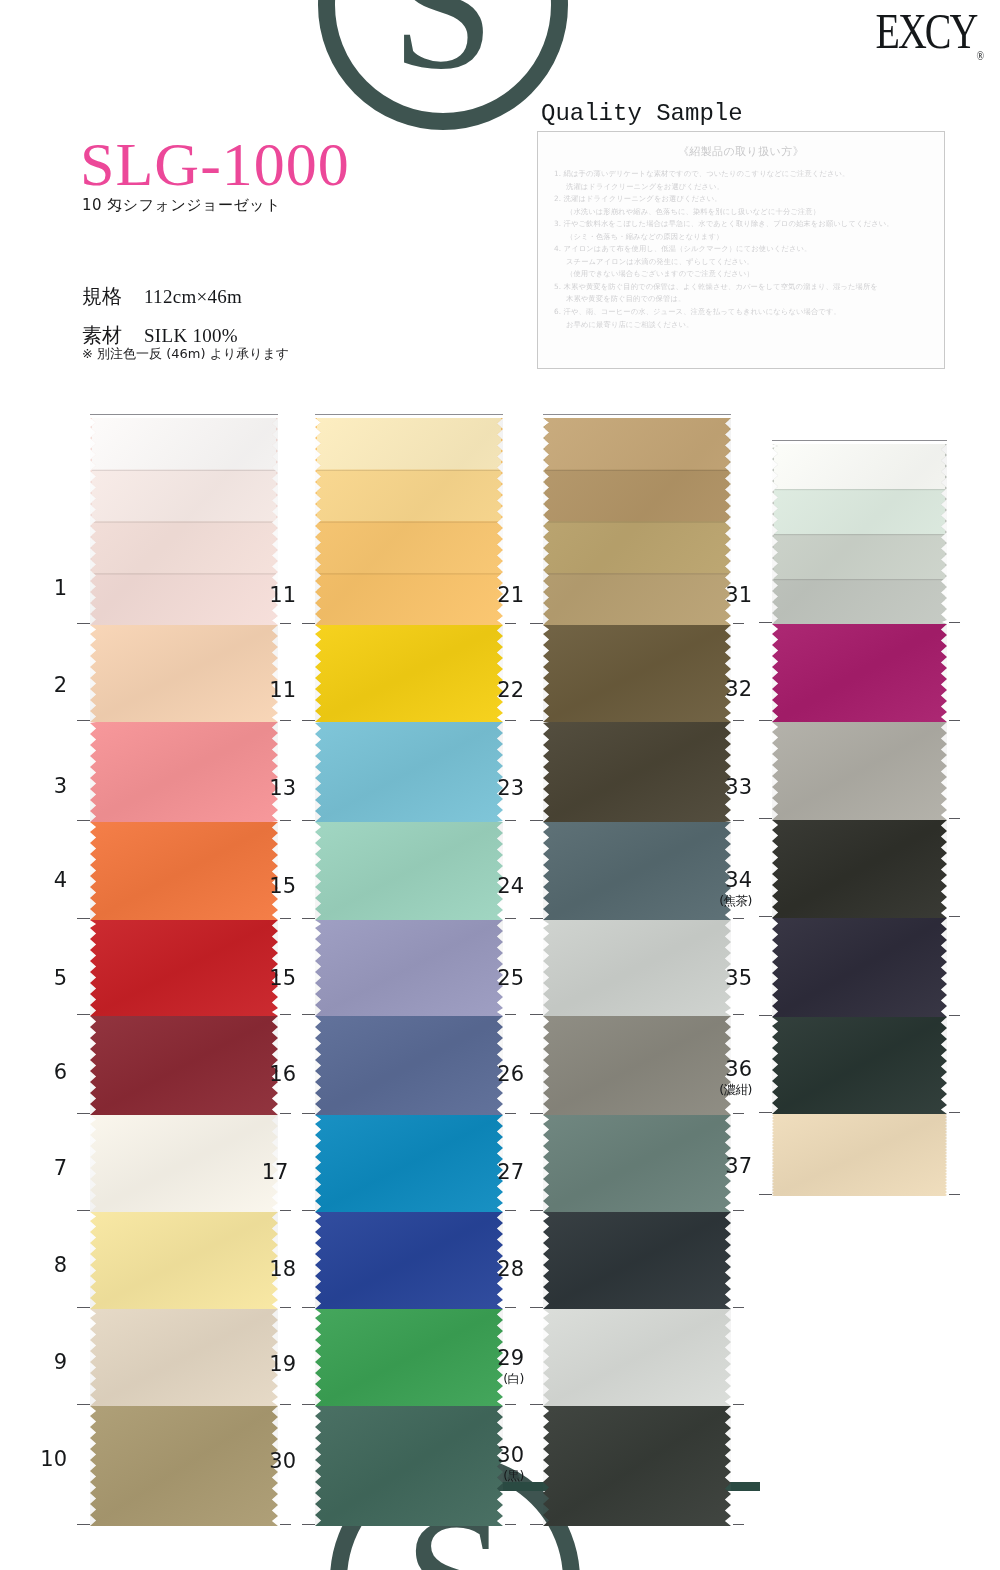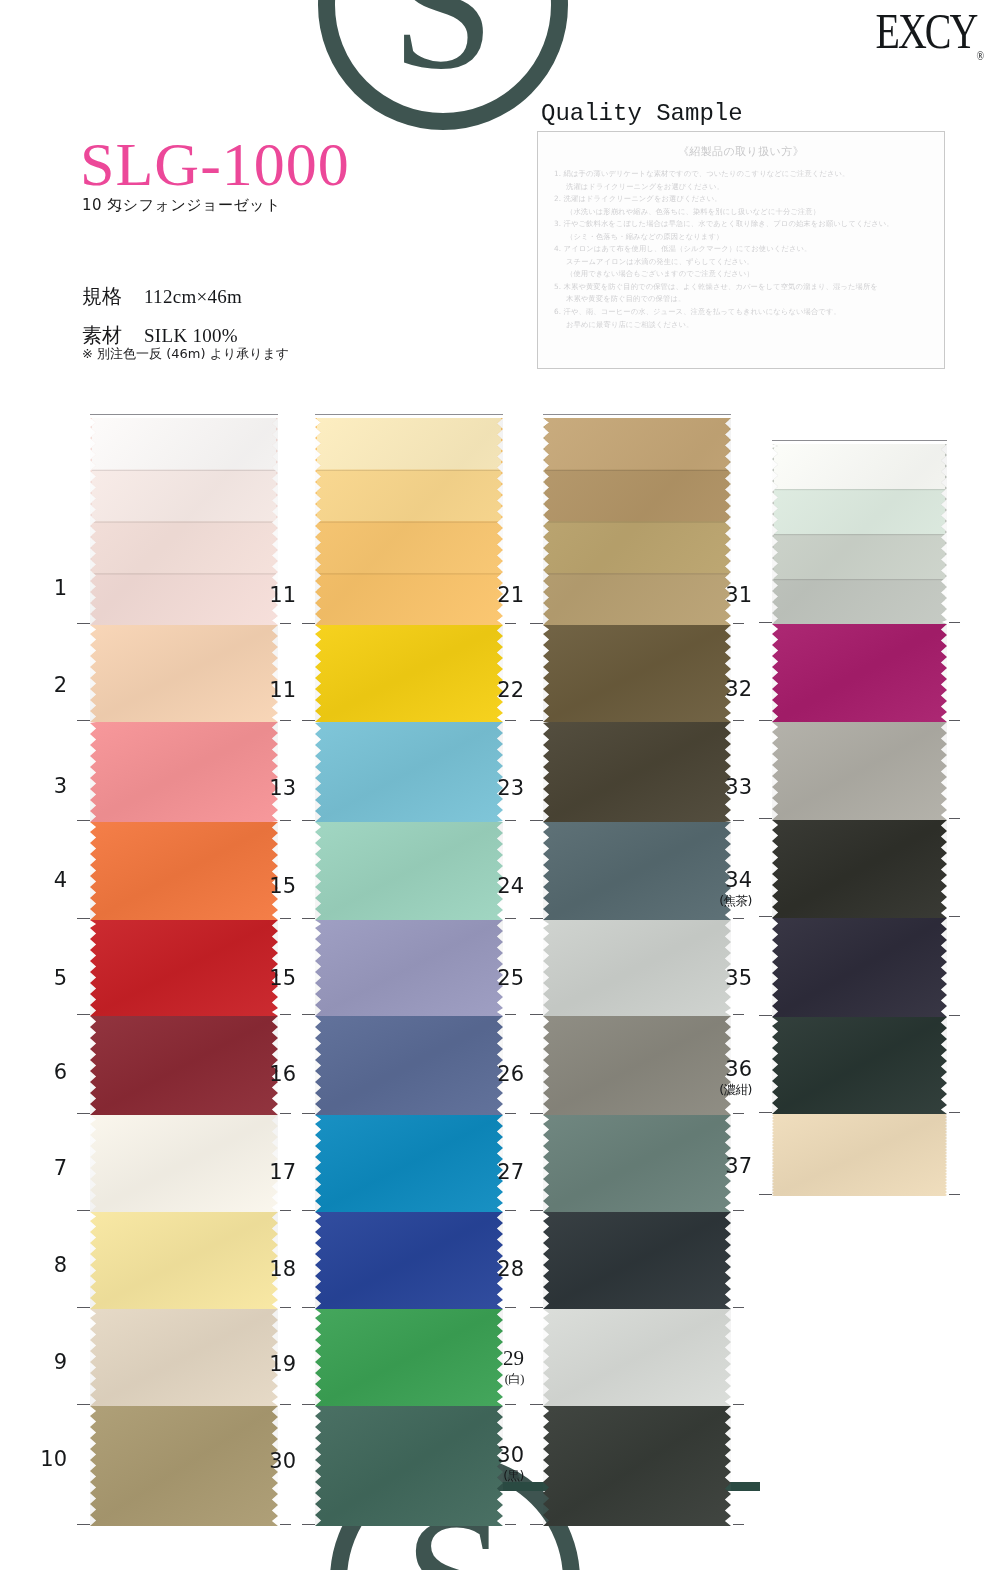--- a/index.html
+++ b/index.html
@@ -378,21 +378,21 @@
       </div>
       <div class="col-num" style="left: 254px; top: 1064px; width: 42px;"><span>16</span></div>
       <div class="tick" style="left: 302px; top: 1113px;"></div>
       <div class="tick right" style="left: 505px; top: 1113px;"></div>
       <div class="swatch" style="left: 315px; top: 1115px; width: 188px; height: 97px;">
         <svg width="188" height="97" viewBox="0 0 188 97" style="display: block;">
           <path d="M0.0,0.0 L188.0,0.0 L181.9,5.5 L188.0,11.0 L181.9,16.5 L188.0,22.0 L181.9,27.5 L188.0,33.0 L181.9,38.5 L188.0,44.0 L181.9,49.5 L188.0,55.0 L181.9,60.5 L188.0,66.0 L181.9,71.5 L188.0,77.0 L181.9,82.5 L188.0,88.0 L181.9,92.5 L188.0,97.0 L188.0,97.0 L0.0,97.0 L6.1,91.5 L0.0,86.0 L6.1,80.5 L0.0,75.0 L6.1,69.5 L0.0,64.0 L6.1,58.5 L0.0,53.0 L6.1,47.5 L0.0,42.0 L6.1,36.5 L0.0,31.0 L6.1,25.5 L0.0,20.0 L6.1,14.5 L0.0,9.0 L6.1,4.5 L0.0,0.0 Z" fill="#0d8bc0"></path>
           <rect x="0" y="0" width="188" height="97" fill="url(#noiseGrad)" opacity="0.05"></rect>
         </svg>
       </div>
-      <div class="col-num" style="left: 254px; top: 1162px; width: 42px;"><span>17</span></div>
+      <div class="col-num" style="left: 254px; top: 1162px; width: 42px; text-align: center;"><span>17</span></div>
       <div class="tick" style="left: 302px; top: 1210px;"></div>
       <div class="tick right" style="left: 505px; top: 1210px;"></div>
       <div class="swatch" style="left: 315px; top: 1212px; width: 188px; height: 97px;">
         <svg width="188" height="97" viewBox="0 0 188 97" style="display: block;">
           <path d="M0.0,0.0 L188.0,0.0 L181.9,5.5 L188.0,11.0 L181.9,16.5 L188.0,22.0 L181.9,27.5 L188.0,33.0 L181.9,38.5 L188.0,44.0 L181.9,49.5 L188.0,55.0 L181.9,60.5 L188.0,66.0 L181.9,71.5 L188.0,77.0 L181.9,82.5 L188.0,88.0 L181.9,92.5 L188.0,97.0 L188.0,97.0 L0.0,97.0 L6.1,91.5 L0.0,86.0 L6.1,80.5 L0.0,75.0 L6.1,69.5 L0.0,64.0 L6.1,58.5 L0.0,53.0 L6.1,47.5 L0.0,42.0 L6.1,36.5 L0.0,31.0 L6.1,25.5 L0.0,20.0 L6.1,14.5 L0.0,9.0 L6.1,4.5 L0.0,0.0 Z" fill="#27449a"></path>
           <rect x="0" y="0" width="188" height="97" fill="url(#noiseGrad)" opacity="0.05"></rect>
         </svg>
       </div>
       <div class="col-num" style="left: 254px; top: 1259px; width: 42px;"><span>18</span></div>
       <div class="tick" style="left: 302px; top: 1307px;"></div>
@@ -499,21 +499,21 @@
       </div>
       <div class="col-num" style="left: 482px; top: 1259px; width: 42px;"><span>28</span></div>
       <div class="tick" style="left: 530px; top: 1307px;"></div>
       <div class="tick right" style="left: 733px; top: 1307px;"></div>
       <div class="swatch" style="left: 543px; top: 1309px; width: 188px; height: 97px;">
         <svg width="188" height="97" viewBox="0 0 188 97" style="display: block;">
           <path d="M0.0,0.0 L188.0,0.0 L181.9,5.5 L188.0,11.0 L181.9,16.5 L188.0,22.0 L181.9,27.5 L188.0,33.0 L181.9,38.5 L188.0,44.0 L181.9,49.5 L188.0,55.0 L181.9,60.5 L188.0,66.0 L181.9,71.5 L188.0,77.0 L181.9,82.5 L188.0,88.0 L181.9,92.5 L188.0,97.0 L188.0,97.0 L0.0,97.0 L6.1,91.5 L0.0,86.0 L6.1,80.5 L0.0,75.0 L6.1,69.5 L0.0,64.0 L6.1,58.5 L0.0,53.0 L6.1,47.5 L0.0,42.0 L6.1,36.5 L0.0,31.0 L6.1,25.5 L0.0,20.0 L6.1,14.5 L0.0,9.0 L6.1,4.5 L0.0,0.0 Z" fill="#d9dcd8"></path>
           <rect x="0" y="0" width="188" height="97" fill="url(#noiseGrad)" opacity="0.05"></rect>
         </svg>
       </div>
-      <div class="col-num" style="left: 482px; top: 1348px; width: 42px; font-family: Liberation Serif, serif;"><span>29</span><span class="sub">(白)</span></div>
+      <div class="col-num" style="left: 482px; top: 1348px; width: 42px;"><span>29</span><span class="sub">(白)</span></div>
       <div class="tick" style="left: 530px; top: 1404px;"></div>
       <div class="tick right" style="left: 733px; top: 1404px;"></div>
       <div class="swatch" style="left: 543px; top: 1406px; width: 188px; height: 120px;">
         <svg width="188" height="120" viewBox="0 0 188 120" style="display: block;">
           <path d="M0.0,0.0 L188.0,0.0 L181.9,5.5 L188.0,11.0 L181.9,16.5 L188.0,22.0 L181.9,27.5 L188.0,33.0 L181.9,38.5 L188.0,44.0 L181.9,49.5 L188.0,55.0 L181.9,60.5 L188.0,66.0 L181.9,71.5 L188.0,77.0 L181.9,82.5 L188.0,88.0 L181.9,93.5 L188.0,99.0 L181.9,104.5 L188.0,110.0 L181.9,115.0 L188.0,120.0 L188.0,120.0 L0.0,120.0 L6.1,114.5 L0.0,109.0 L6.1,103.5 L0.0,98.0 L6.1,92.5 L0.0,87.0 L6.1,81.5 L0.0,76.0 L6.1,70.5 L0.0,65.0 L6.1,59.5 L0.0,54.0 L6.1,48.5 L0.0,43.0 L6.1,37.5 L0.0,32.0 L6.1,26.5 L0.0,21.0 L6.1,15.5 L0.0,10.0 L6.1,5.0 L0.0,0.0 Z" fill="#373c37"></path>
           <rect x="0" y="0" width="188" height="120" fill="url(#noiseGrad)" opacity="0.05"></rect>
         </svg>
       </div>
       <div class="col-num" style="left: 482px; top: 1445px; width: 42px;"><span>30</span><span class="sub">(黒)</span></div>
       <div class="tick" style="left: 530px; top: 1524px;"></div>

